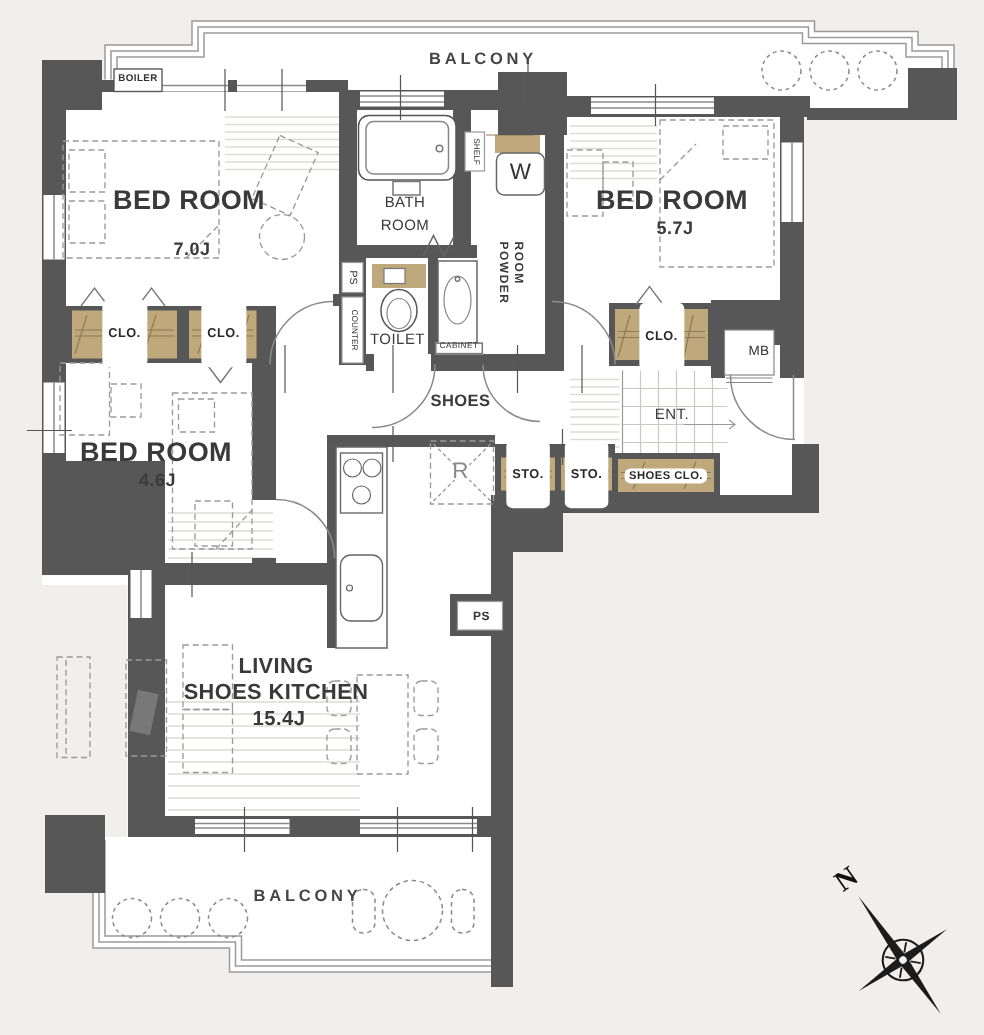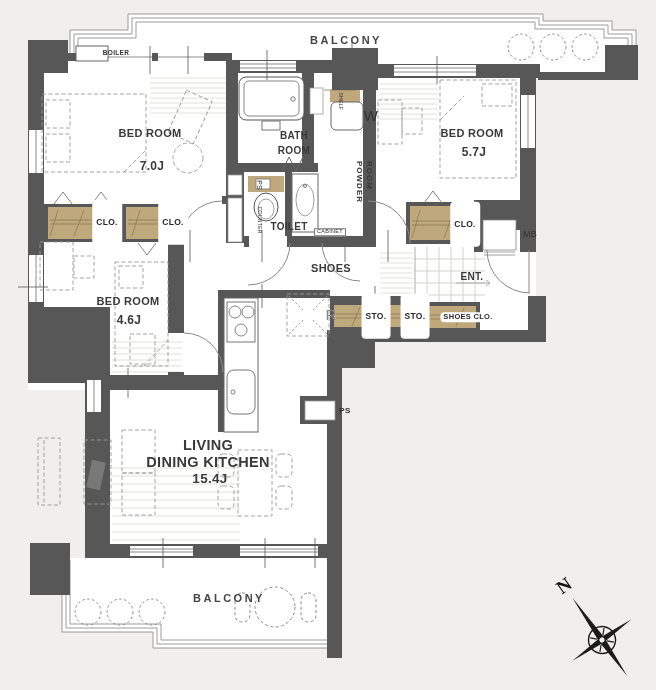--- a/index.html
+++ b/index.html
@@ -1,28 +1,28 @@
 <!DOCTYPE html>
 <html><head>
 <meta charset="utf-8">
 <style>
   html,body{margin:0;padding:0;background:#e8e8e6;}
   #stage{position:relative;width:656px;height:690px;background:#f0efed;overflow:hidden;
          font-family:"Liberation Sans",sans-serif;}
   #plan-svg{position:absolute;left:0;top:0;}
   .lbl{position:absolute;transform:translate(-50%,-50%);white-space:nowrap;color:#2e2e2e;
-       line-height:1;letter-spacing:.3px;margin-left:24px;}
-  .room{font-size:11px;font-weight:bold;color:#3a3a3a;}
+       line-height:1;letter-spacing:.3px;}
+  .room{font-size:18px;font-weight:bold;color:#3a3a3a;}
   .rsize{font-size:12px;font-weight:bold;color:#3a3a3a;}
   .big{font-size:14.5px;}
   .area{font-size:11px;letter-spacing:2.5px;color:#454545;font-weight:bold;}
   .pill{background:#fff;border-radius:4px;padding:18px 4px;font-size:8.5px;font-weight:bold;color:#2a2a2a;}
   .pill.sm{font-size:7.5px;padding:1px 3px;}
   .vert{writing-mode:vertical-lr;text-orientation:mixed;letter-spacing:1px;}
-  .small10{font-size:10px;font-weight:bold;color:#3a3a3a;}
+  .small10{font-size:10px;font-weight:normal;color:#3a3a3a;}
   .small11{font-size:11px;font-weight:bold;color:#3a3a3a;}
 </style>
 </head>
 <body>
 
 <div id="stage">
 <svg id="plan-svg" width="656" height="690" viewBox="0 0 656 690">
 
   <g>
     <path d="M70,73 V30 H128 V14 H543 V21 H612 V30 H636 V73 Z" fill="#ffffff"></path>
@@ -301,21 +301,21 @@
 <div class="lbl" style="left:92px;top:53px;font-size:6.5px;color:#333;font-weight:bold;">BOILER</div>
 
 <div class="lbl room" style="left:126px;top:133px;">BED ROOM</div>
 <div class="lbl rsize" style="left:128px;top:166px;text-align:center;">7.0J</div>
 <div class="lbl room" style="left:448px;top:133px;">BED ROOM</div>
 <div class="lbl rsize" style="left:450px;top:152px;">5.7J</div>
 <div class="lbl room" style="left:104px;top:301px;">BED ROOM</div>
 <div class="lbl rsize" style="left:105px;top:320px;text-align:center;">4.6J</div>
 
 <div class="lbl room big" style="left:184px;top:445px;text-align:center;">LIVING</div>
-<div class="lbl room big" style="left:184px;top:462px;">DINING KITCHEN</div>
+<div class="lbl room big" style="left:184px;top:462px;">SHOES KITCHEN</div>
 <div class="lbl rsize" style="left:186px;top:479px;font-size:13.5px;">15.4J</div>
 
 <div class="lbl small10" style="left:270px;top:136px;">BATH</div>
 <div class="lbl small10" style="left:270px;top:151px;">ROOM</div>
 
 <div class="lbl" style="left:340px;top:182px;display:flex;gap:2px;font-size:8px;font-weight:bold;color:#3a3a3a;">
   <span class="vert">POWDER</span>
   <span class="vert">ROOM</span>
 </div>
 

